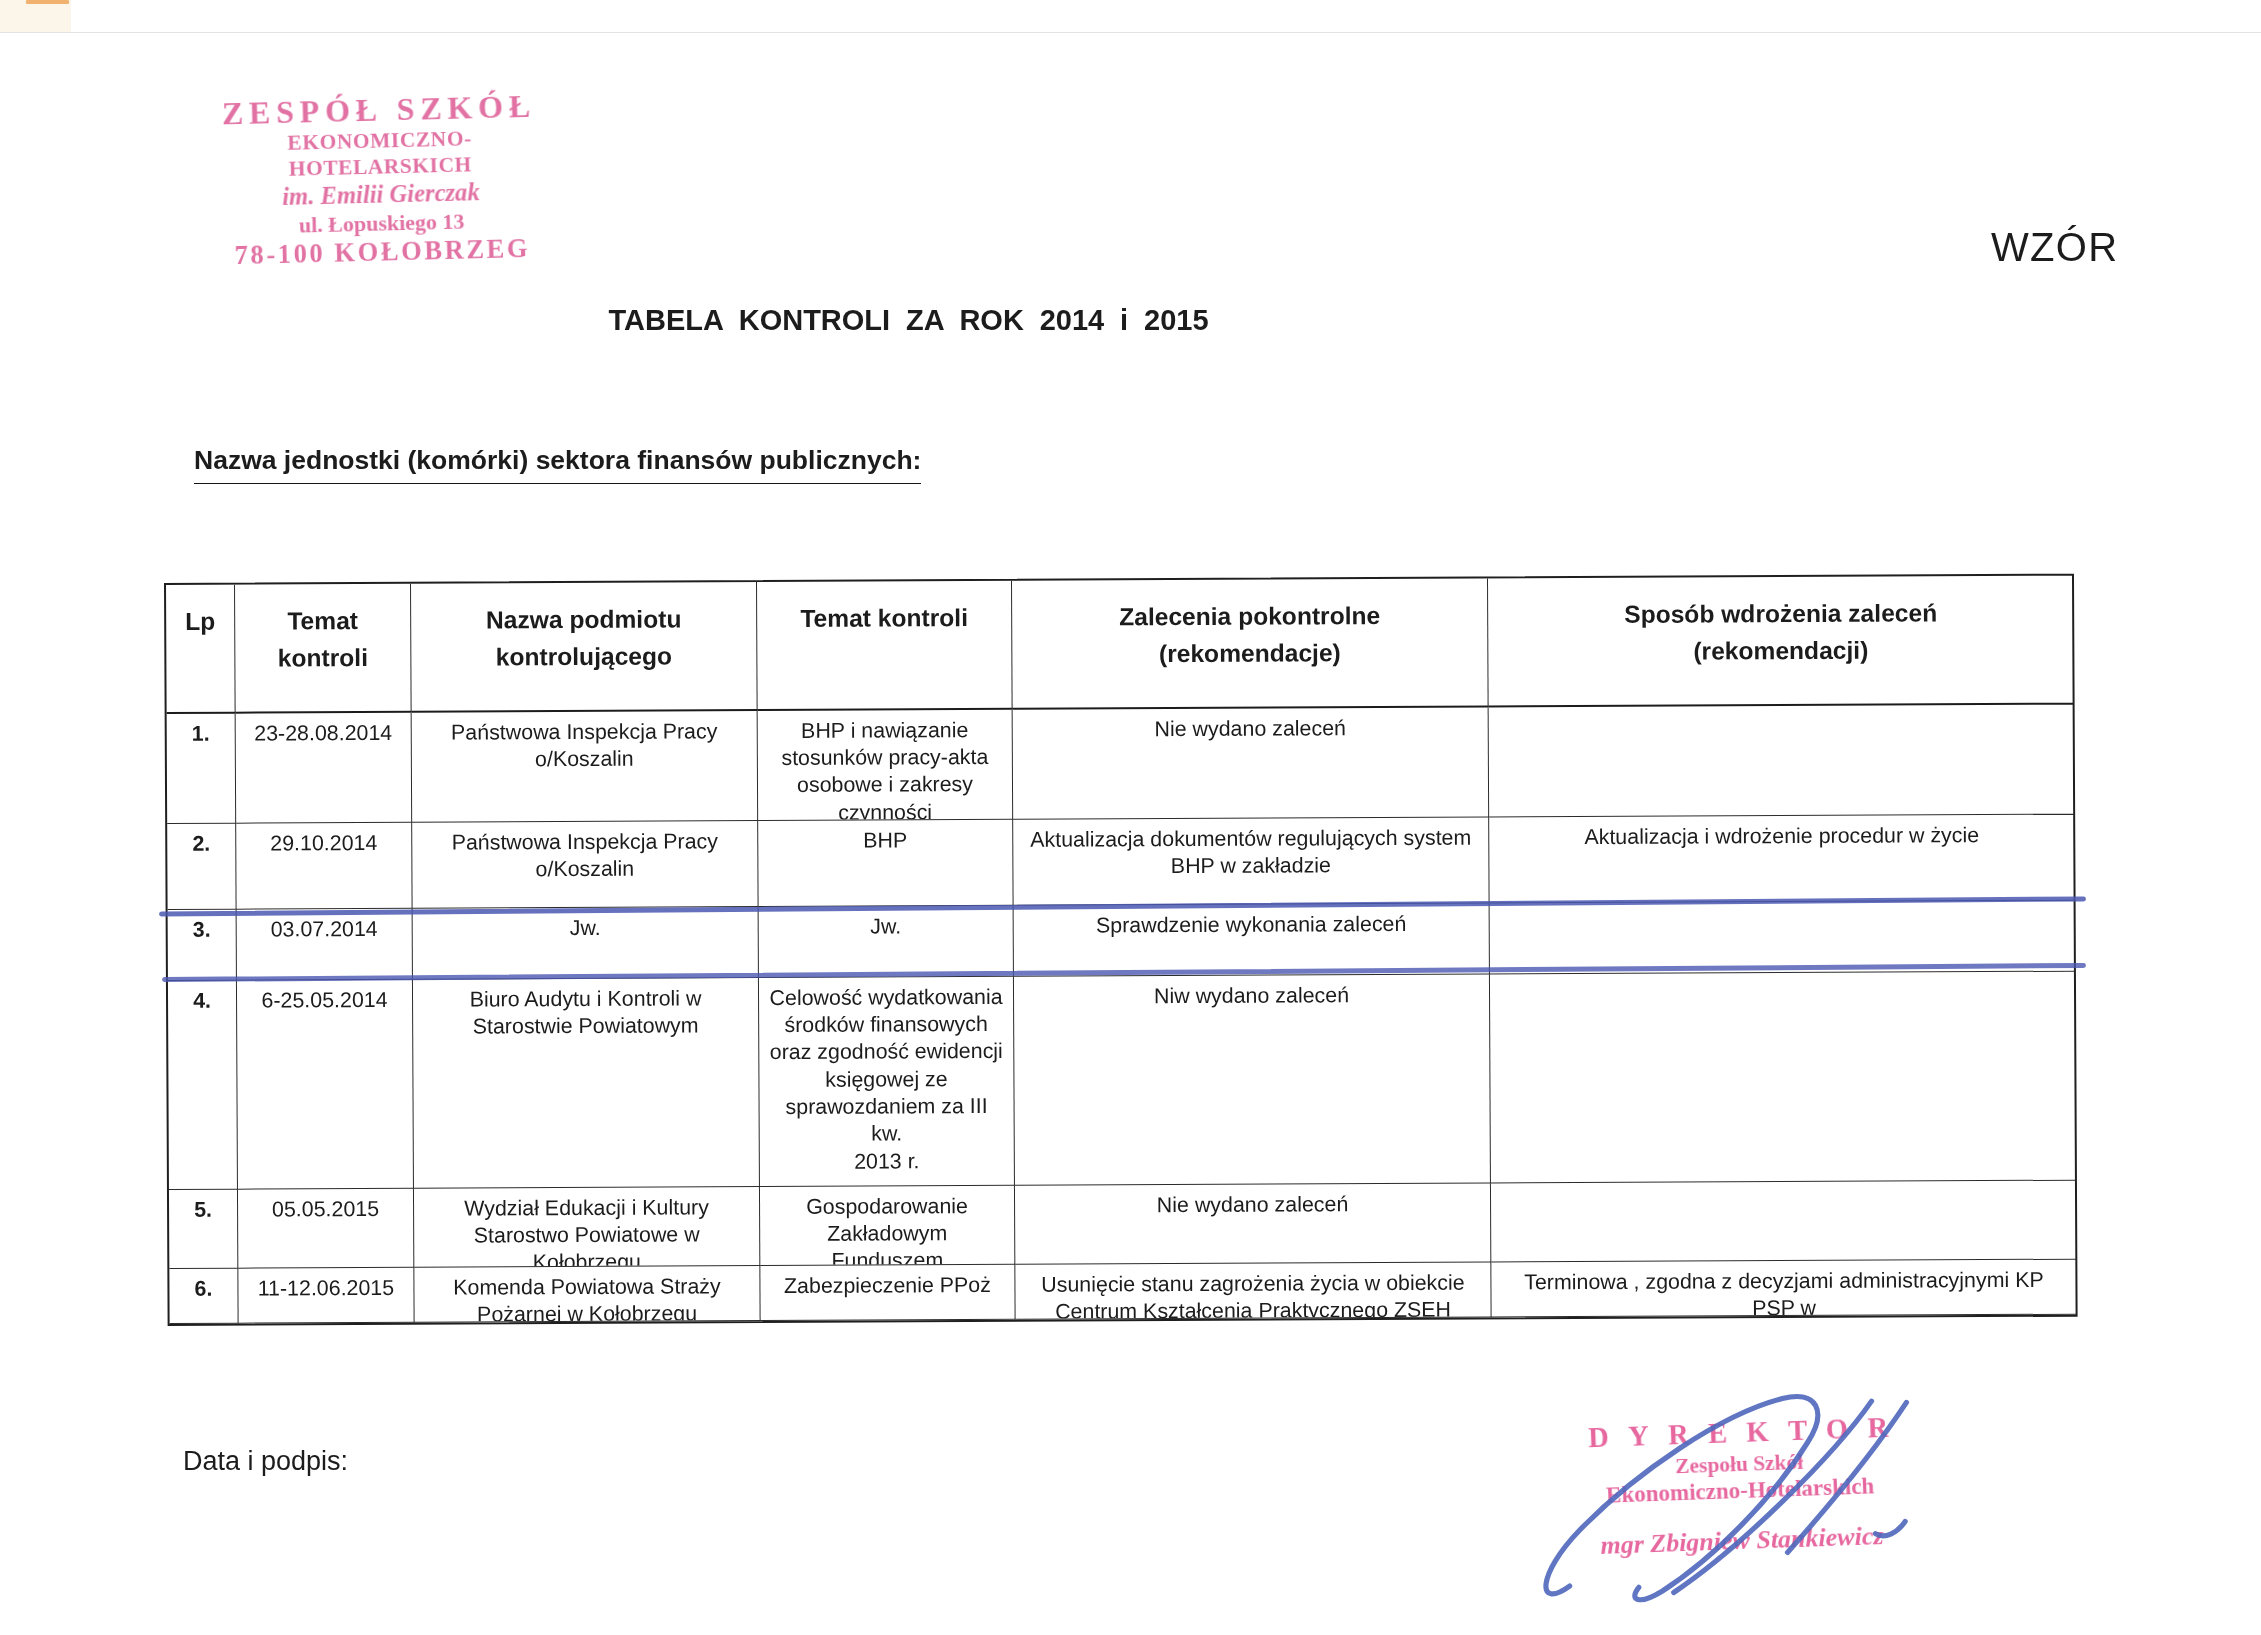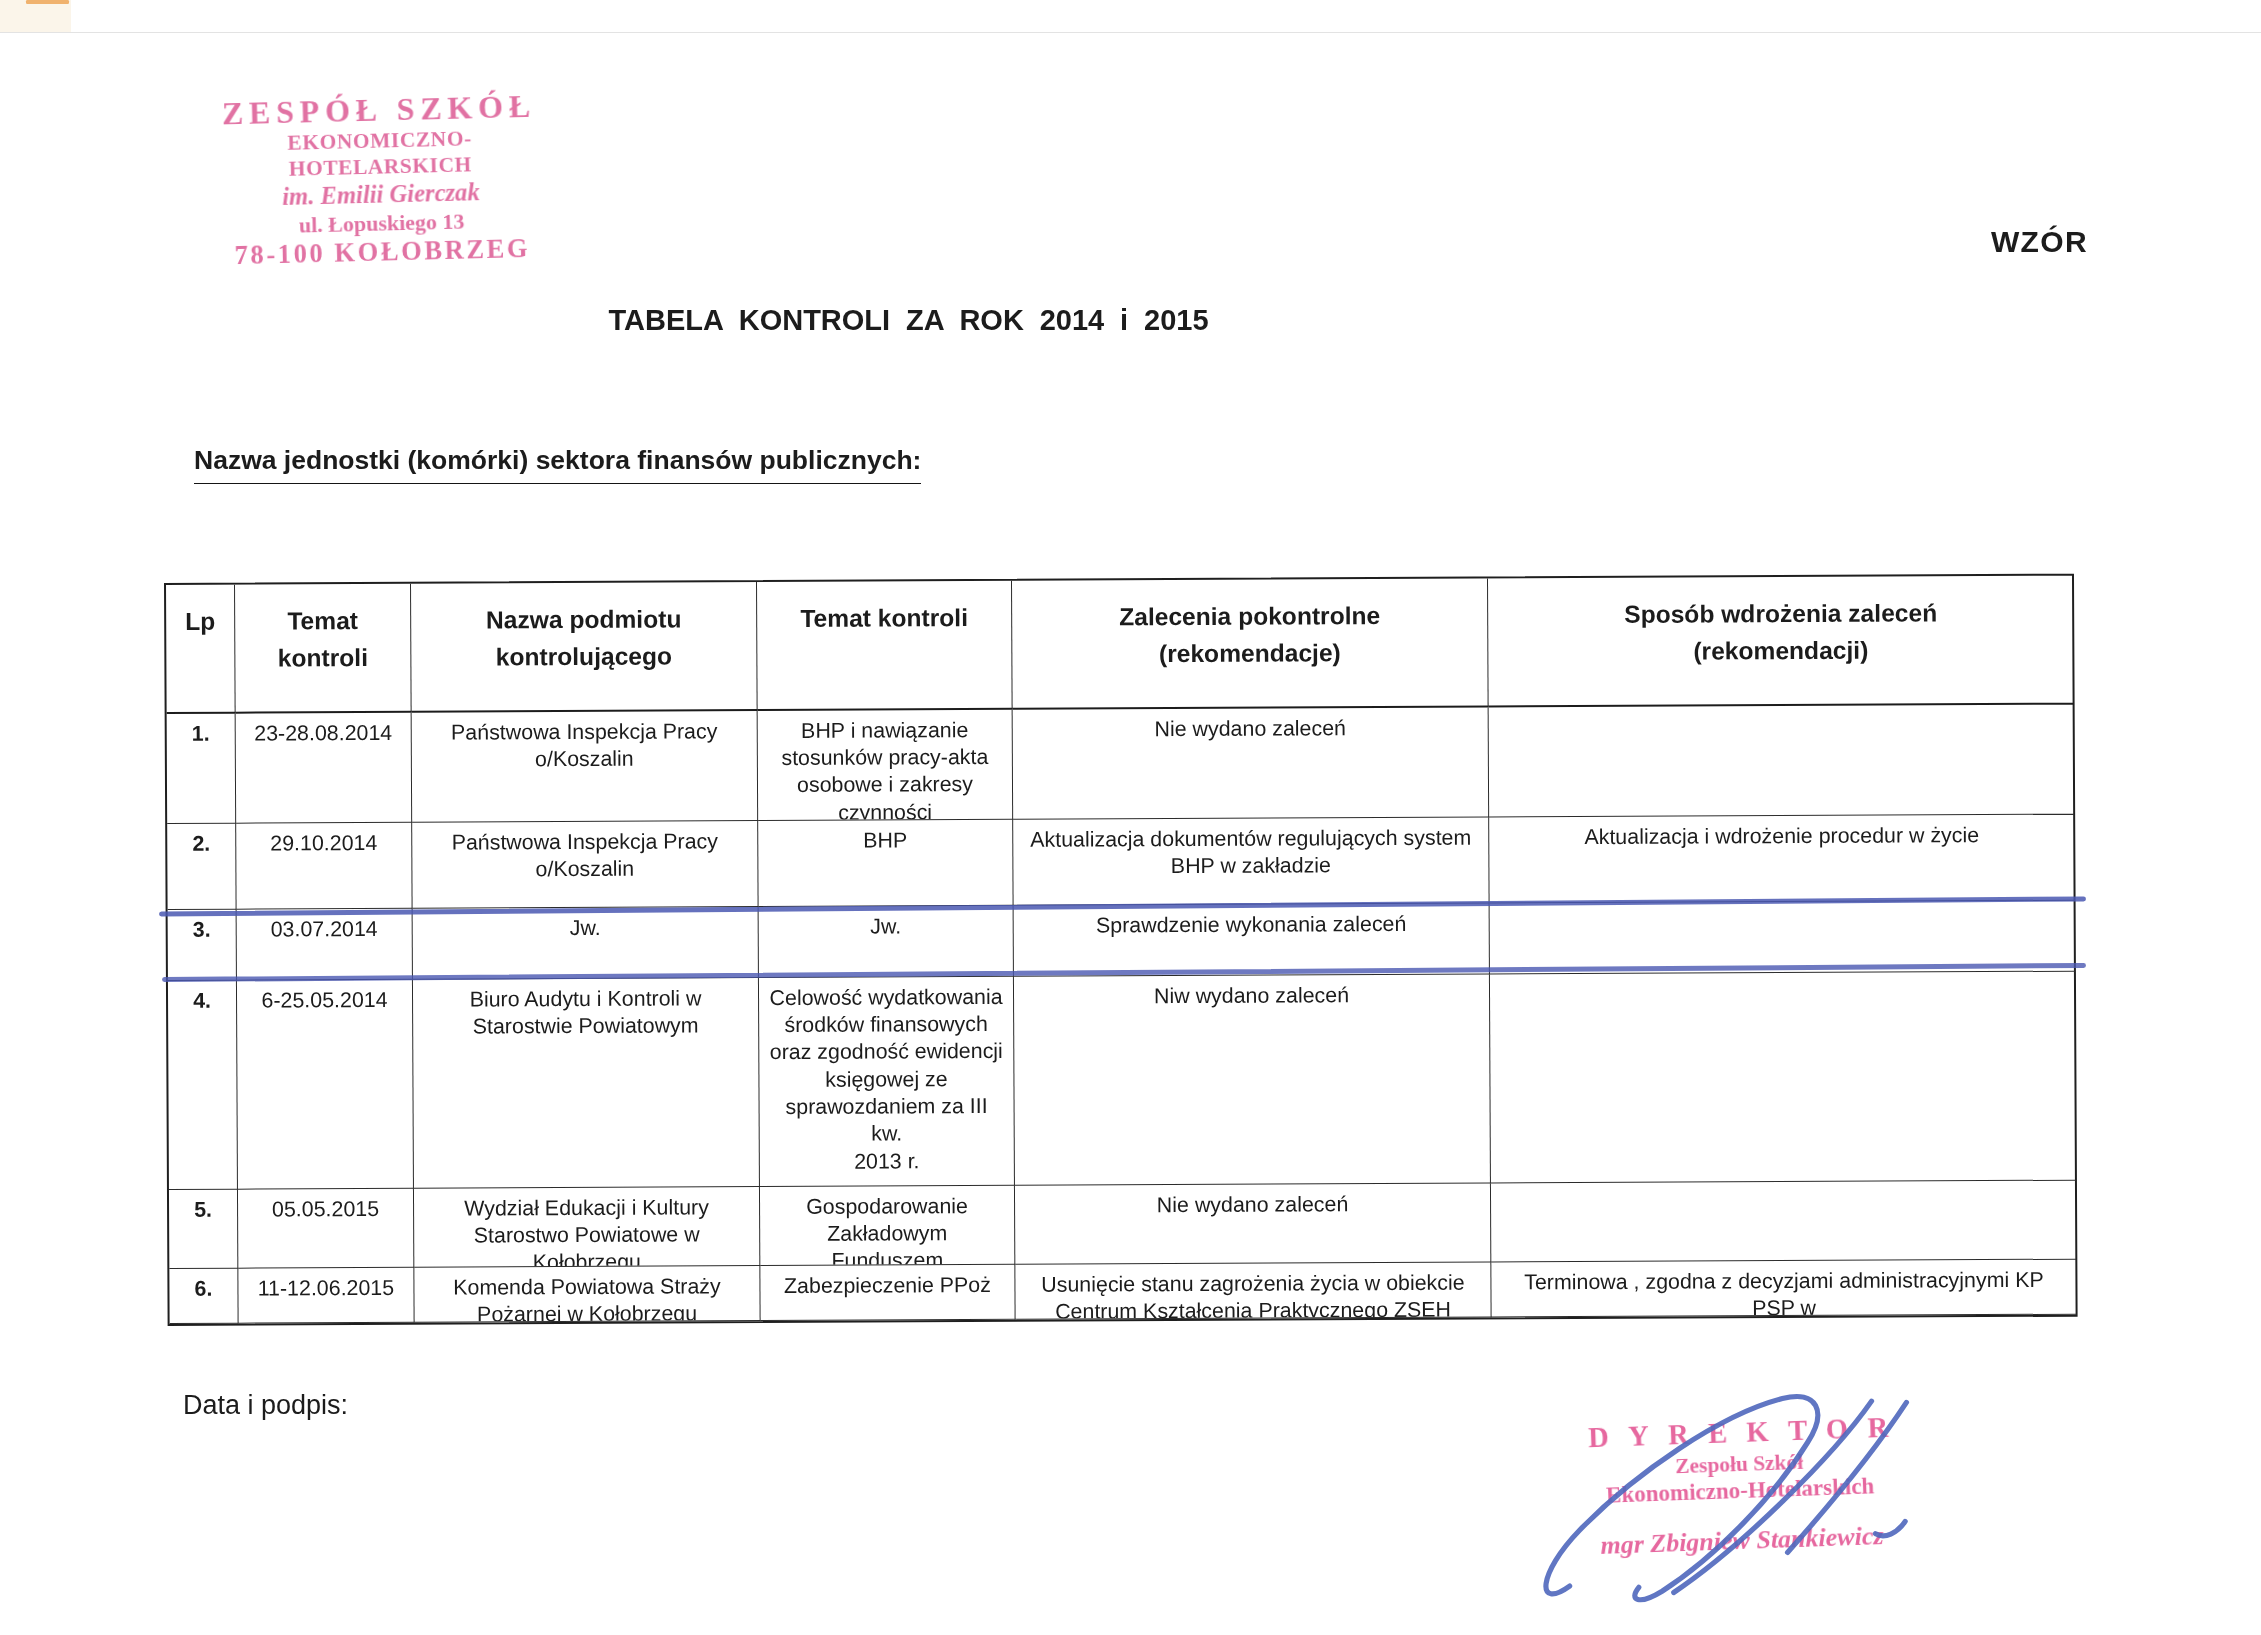--- a/index.html
+++ b/index.html
@@ -19,21 +19,21 @@
     font-family:"Liberation Serif", serif;font-weight:700;opacity:.88;
     filter:blur(0.3px);
   }
   .hstamp .l1{font-size:32px;letter-spacing:5.8px;line-height:36px;}
   .hstamp .l2{font-size:21.4px;letter-spacing:0.6px;line-height:26px;}
   .hstamp .l3{font-size:24.6px;font-style:italic;line-height:30px;}
   .hstamp .l4{font-size:22px;line-height:27px;}
   .hstamp .l5{font-size:26.5px;letter-spacing:2.6px;line-height:31px;}
 
   
-  .wzor{position:absolute;left:1991px;top:225px;font-size:30px;font-weight:700;letter-spacing:1.3px;}
+  .wzor{position:absolute;left:1991px;top:225px;font-size:40px;font-weight:400;letter-spacing:1.3px;}
   .title{position:absolute;left:0;top:304px;width:1817px;text-align:center;
          font-size:29px;font-weight:700;word-spacing:7.8px;}
   .subtitle{position:absolute;left:182px;top:445px;font-size:26.5px;font-weight:600;
             border-bottom:1.9px solid #151515;padding-bottom:6.5px;margin-left:12px;}
 
   
   .tbl{
     position:absolute;left:164px;top:583px;width:1906px;
     display:grid;
     grid-template-columns:69px 176px 346px 255px 476px 585px;
@@ -51,21 +51,21 @@
   .c-sposob{border-right:none;}
   .hcell{font-weight:700;font-size:24.6px;line-height:1.5;padding-top:19.4px;border-bottom:2.6px solid #1c1c1c;}
   .c-lp{font-weight:700;}
 
   
   .pen-line{position:absolute;height:4.5px;background:#4a58b2;border-radius:2.6px;}
   .pen-a{left:159px;top:904px;width:1927px;transform:rotate(-0.45deg);opacity:.85;}
   .pen-b{left:162px;top:970px;width:1924px;transform:rotate(-0.42deg);opacity:.8;}
 
   
-  .footer-label{position:absolute;left:183px;top:1390px;font-size:27px;}
+  .footer-label{position:absolute;left:183px;top:1446px;font-size:27px;}
 
   .sstamp{
     position:absolute;left:1533px;top:1415px;width:414px;text-align:center;
     color:#e24e8f;font-family:"Liberation Serif", serif;font-weight:700;
     transform:rotate(-2deg);opacity:.85;filter:blur(0.3px);
   }
   .sstamp .s1{font-size:28.5px;letter-spacing:19.4px;line-height:36px;text-indent:19.4px;}
   .sstamp .s2{font-size:21.4px;line-height:26px;}
   .sstamp .s3{font-size:23px;line-height:28.5px;}
   .sstamp .s4{font-size:26px;font-style:italic;line-height:31px;margin-top:19.4px;}

